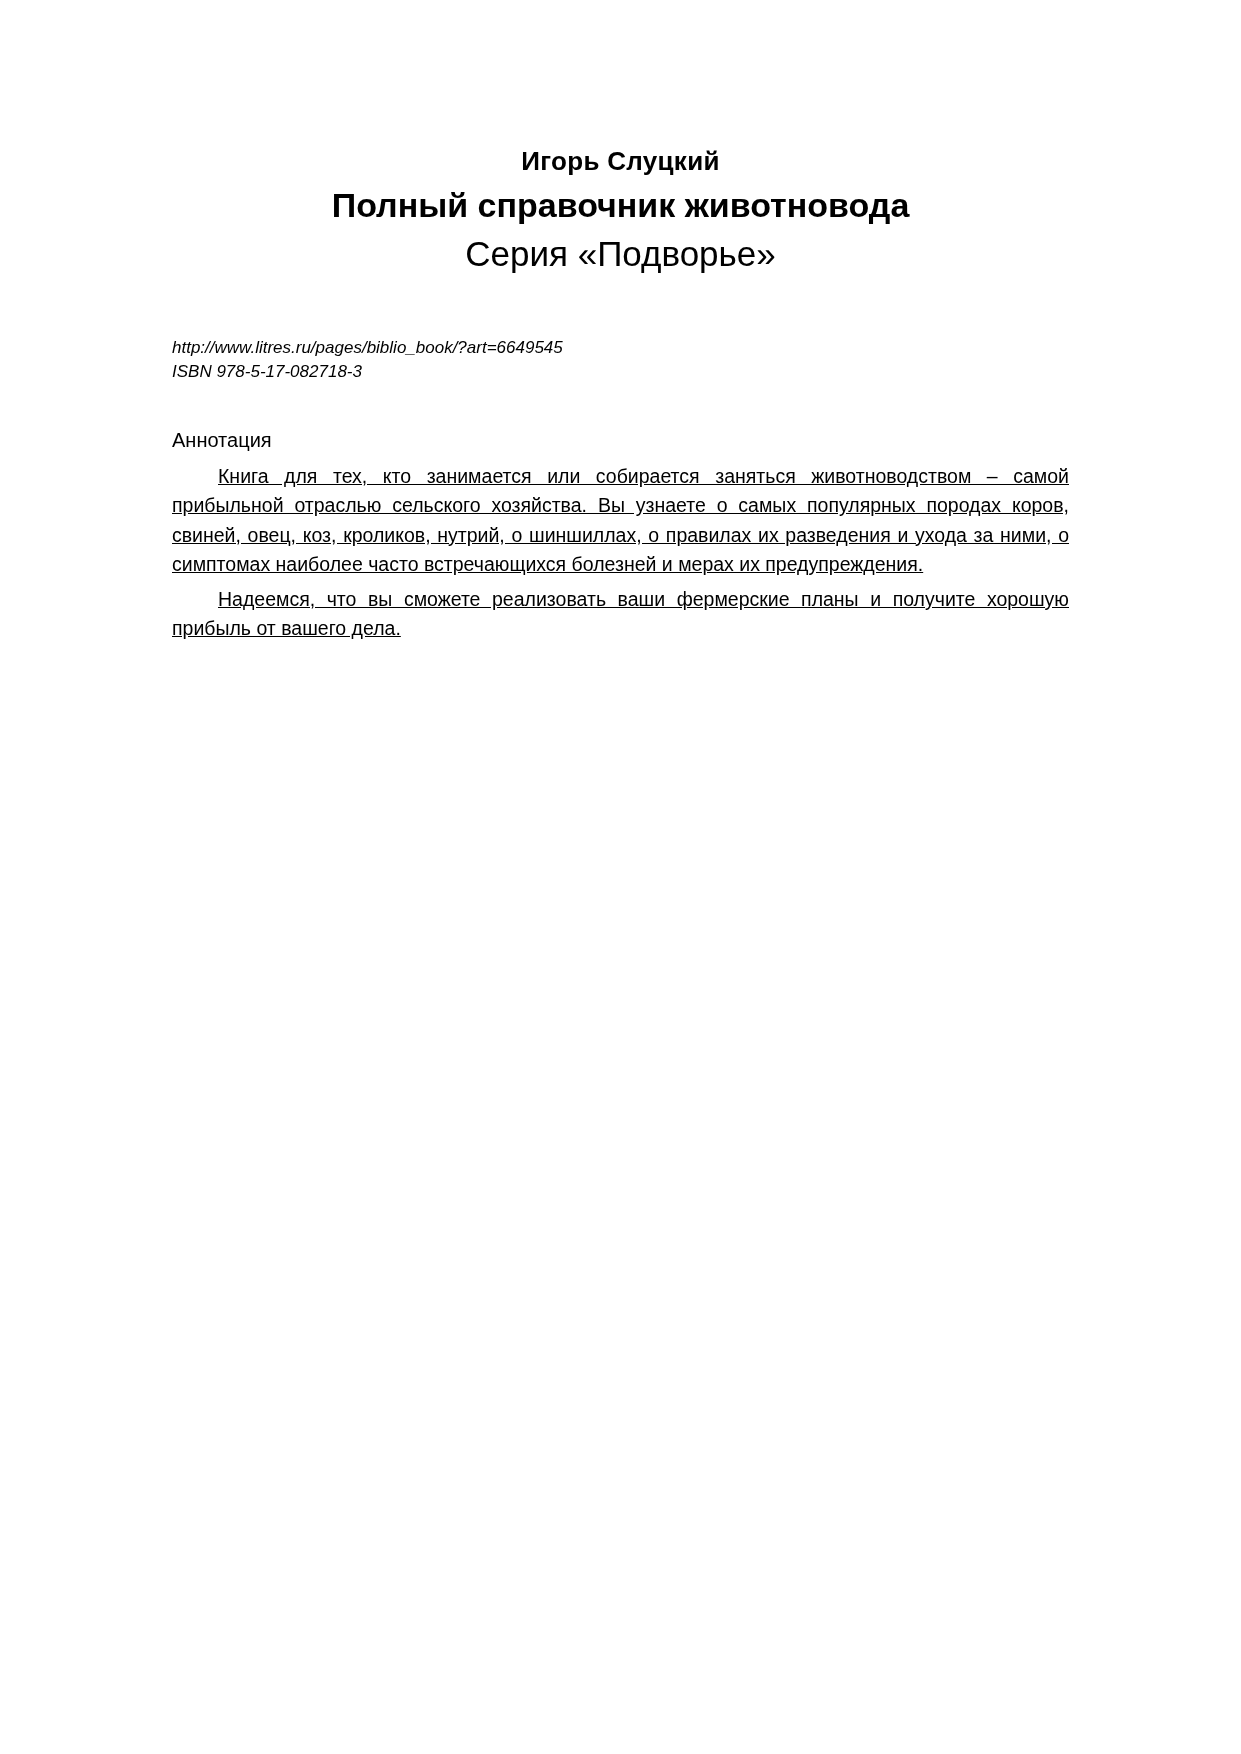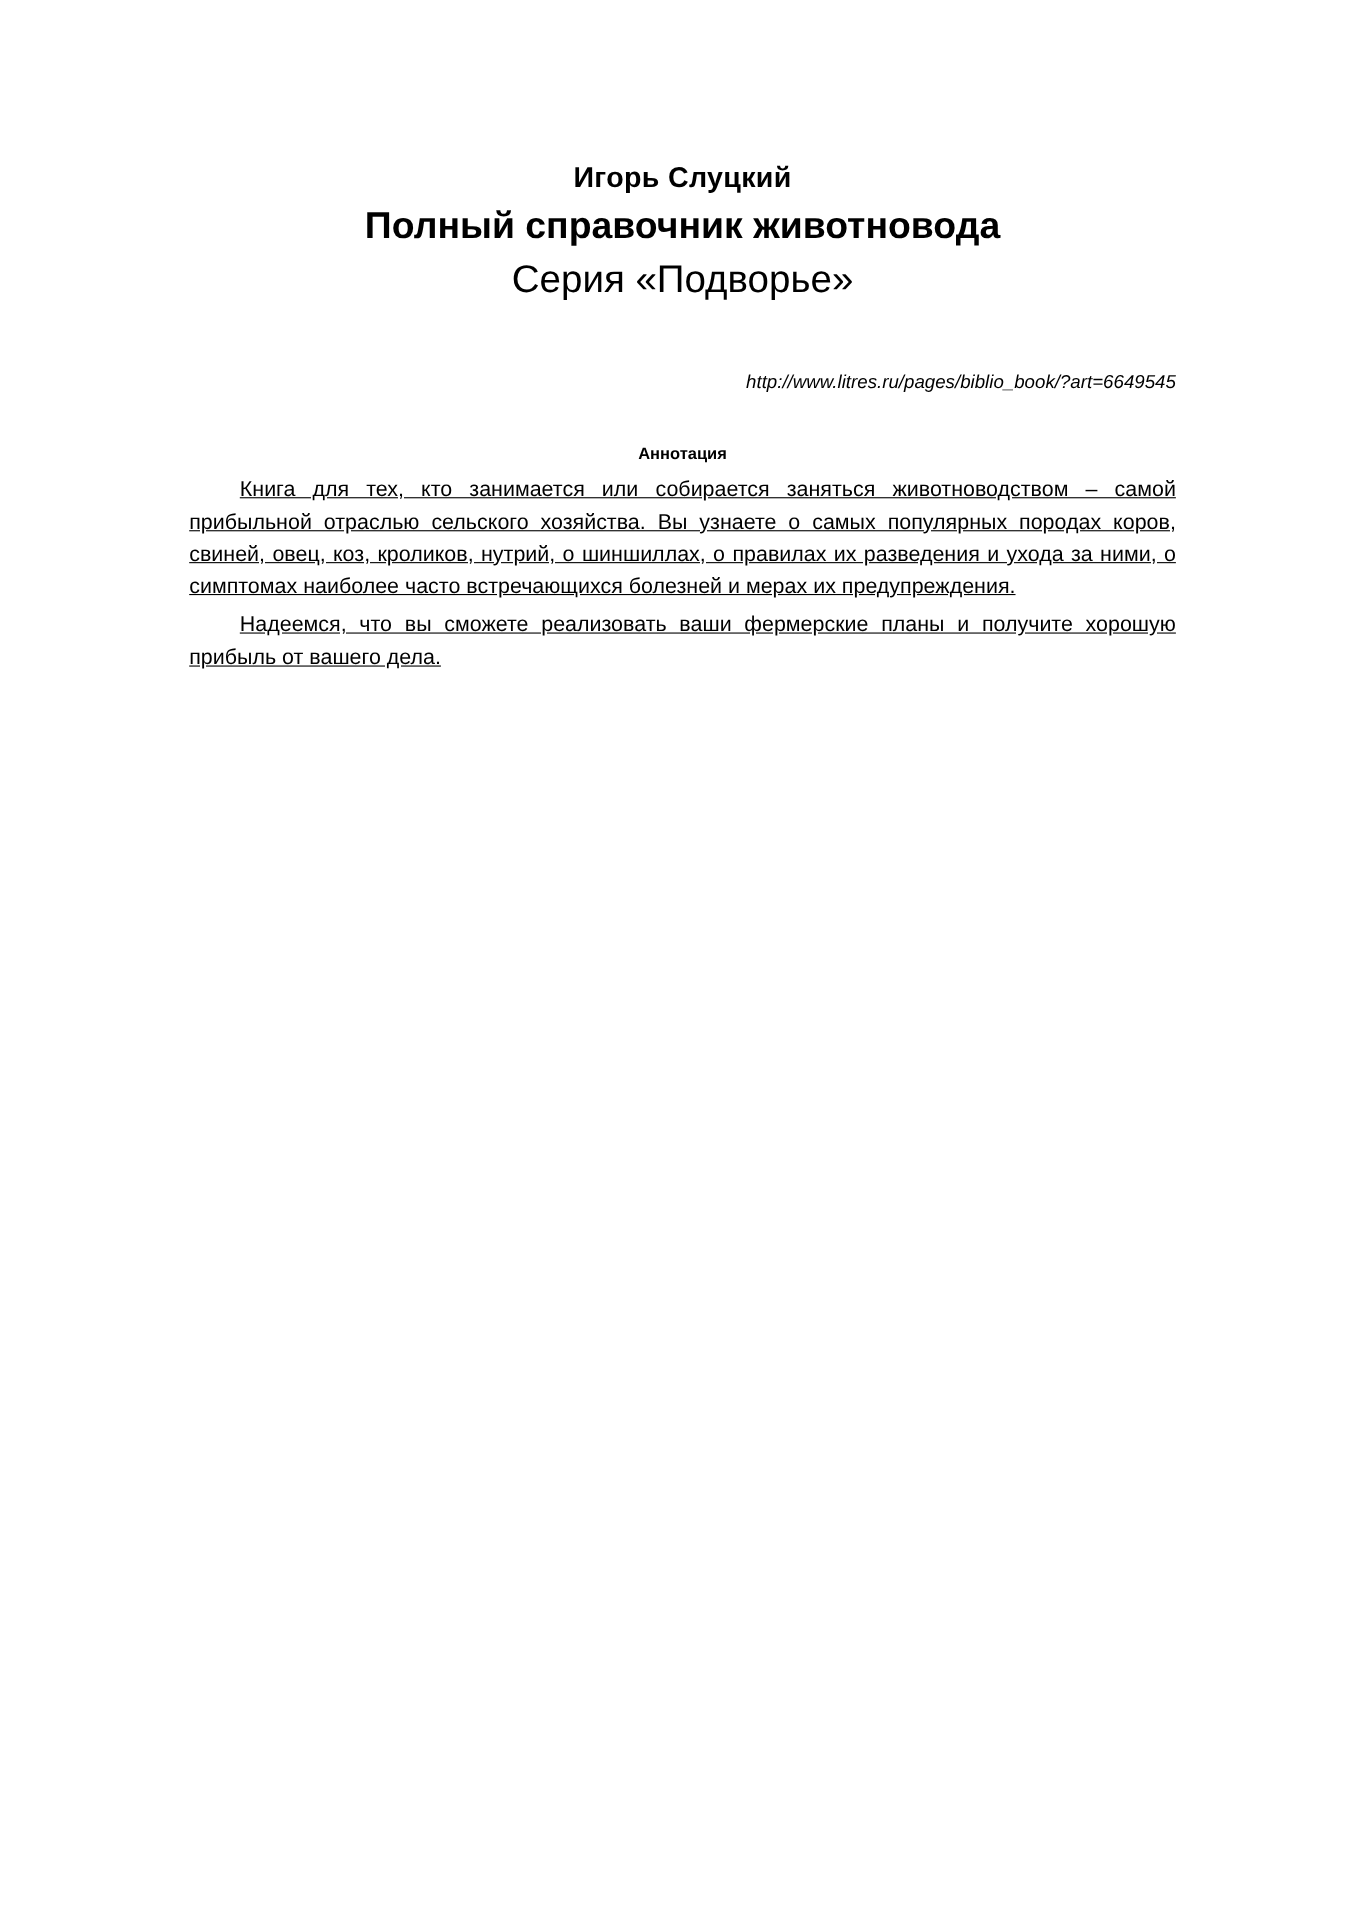--- a/index.html
+++ b/index.html
@@ -50,35 +50,33 @@
   .series {
     font-size: 35px;
     font-weight: normal;
     line-height: 1.25;
     margin-top: 6px;
   }
 
   
   .imprint {
     margin-top: 60px;
-    text-align: right;
     font-style: italic;
     font-size: 17px;
     line-height: 1.45;
   }
   .imprint div {
     white-space: nowrap;
   }
 
   
   .annotation-heading {
     margin-top: 44px;
-    text-align: center;
-    font-size: 15px;
-    font-weight: bold;
+    font-size: 20px;
+    font-weight: normal;
   }
   .annotation-body {
     margin-top: 10px;
     font-size: 19.5px;
     line-height: 1.5;
     text-align: justify;
   }
   .annotation-body p {
     margin: 0;
     text-indent: 46px;
@@ -95,20 +93,21 @@
   <div class="content">
 
     <div class="title-block">
       <div class="author">Игорь  Слуцкий</div>
       <div class="book-title">Полный справочник животновода</div>
       <div class="series">Серия «Подворье»</div>
     </div>
 
     <div class="imprint">
       <div>http://www.litres.ru/pages/biblio_book/?art=6649545</div>
+      <div>ISBN 978-5-17-082718-3</div>
     </div>
 
     <div class="annotation-heading">Аннотация</div>
 
     <div class="annotation-body">
       <p>Книга для тех, кто занимается или собирается заняться животноводством – самой прибыльной отраслью сельского хозяйства. Вы узнаете о самых популярных породах коров, свиней, овец, коз, кроликов, нутрий, о шиншиллах, о правилах их разведения и ухода за ними, о симптомах наиболее часто встречающихся болезней и мерах их предупреждения.</p>
       <p>Надеемся, что вы сможете реализовать ваши фермерские планы и получите хорошую прибыль от вашего дела.</p>
     </div>
 
   </div>

